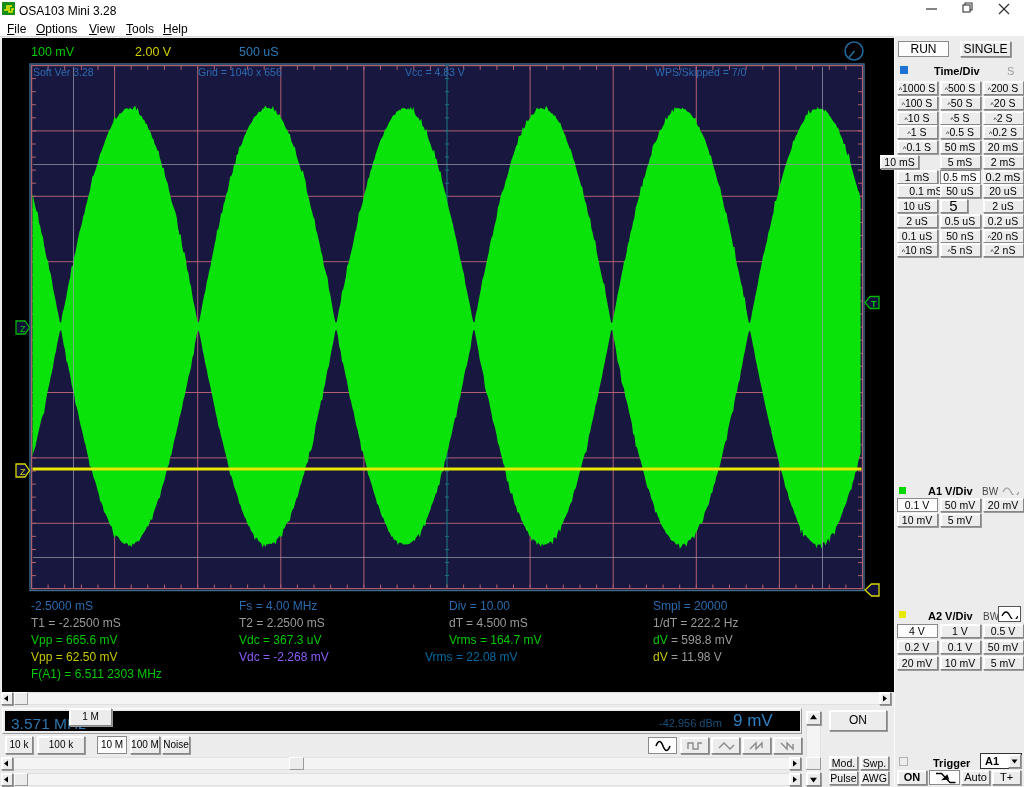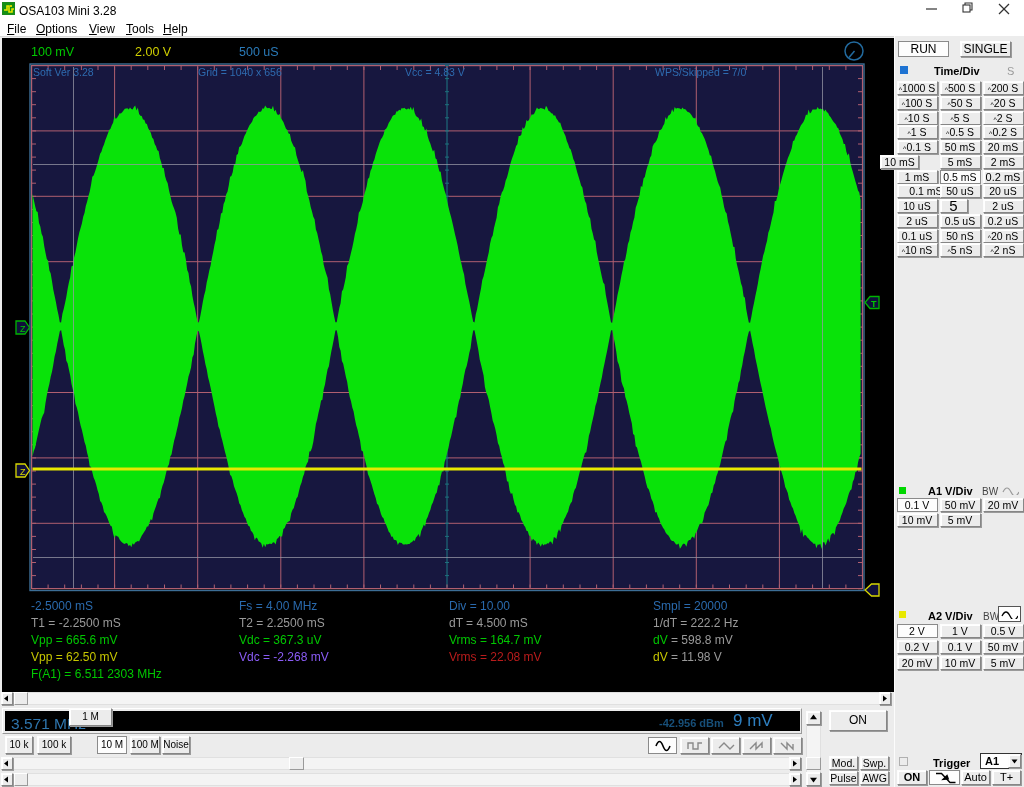--- a/index.html
+++ b/index.html
@@ -313,40 +313,40 @@
 <div class="mtxt" style="left:31px;top:616px;color:#9a9a9a">T1 = -2.2500 mS</div>
 <div class="mtxt" style="left:239px;top:616px;color:#9a9a9a">T2 = 2.2500 mS</div>
 <div class="mtxt" style="left:449px;top:616px;color:#9a9a9a">dT = 4.500 mS</div>
 <div class="mtxt" style="left:653px;top:616px;color:#9a9a9a">1/dT = 222.2 Hz</div>
 <div class="mtxt" style="left:31px;top:633px;color:#00c800">Vpp = 665.6 mV</div>
 <div class="mtxt" style="left:239px;top:633px;color:#00c800">Vdc = 367.3 uV</div>
 <div class="mtxt" style="left:449px;top:633px;color:#00c800">Vrms = 164.7 mV</div>
 <div class="mtxt" style="left:653px;top:633px;color:#00c800">dV<span style="color:#9a9a9a"> = 598.8 mV</span></div>
 <div class="mtxt" style="left:31px;top:650px;color:#c6c600">Vpp = 62.50 mV</div>
 <div class="mtxt" style="left:239px;top:650px;color:#8b5cf6">Vdc = -2.268 mV</div>
-<div class="mtxt" style="left:449px;top:650px;color:#b91c1c">Vrms = 22.08 mV</div>
+<div class="mtxt" style="left:425px;top:650px;color:#0369a1">Vrms = 22.08 mV</div>
 <div class="mtxt" style="left:653px;top:650px;color:#c6c600">dV<span style="color:#9a9a9a"> = 11.98 V</span></div>
 <div class="mtxt" style="left:31px;top:667px;color:#00c800">F(A1) = 6.511 2303 MHz</div>
 <div style="position:absolute;left:1px;top:692px;width:890px;height:13px;background:#f4f4f4;border:1px solid #e0e0e0"></div>
 <div class="btn" style="left:1px;top:692px;width:12px;height:13px"></div>
 <svg style="position:absolute;left:1px;top:692px" width="12" height="13" viewBox="0 0 12 12">
     <polygon points="7,3 3,6 7,9" fill="#000"></polygon>
   </svg>
 <div style="position:absolute;left:14px;top:692px;width:14px;height:13px;background:#ececec;border:1px solid #9a9a9a;border-top-color:#fff;border-left-color:#fff"></div>
 <div class="btn" style="left:879px;top:692px;width:12px;height:13px"></div>
 <svg style="position:absolute;left:879px;top:692px" width="12" height="13" viewBox="0 0 12 12">
     <polygon points="4,3 8,6 4,9" fill="#000"></polygon>
   </svg>
 <div style="position:absolute;left:2px;top:708px;width:800px;height:26px;background:#ececec;border:1px solid #fff;border-bottom-color:#9a9a9a;border-right-color:#9a9a9a"></div>
 <div style="position:absolute;left:5px;top:711px;width:795px;height:20px;background:#000"></div>
 <div style="position:absolute;left:11px;top:715px;font-size:15.5px;color:#2e75ad">3.571 MHz</div>
-<div style="position:absolute;left:659px;top:717px;font-size:11px;font-weight:bold;color:#174f79">-42.956 dBm</div>
+<div style="position:absolute;left:659px;top:717px;font-size:11px;font-weight:normal;color:#174f79">-42.956 dBm</div>
 <div style="position:absolute;left:733px;top:710.5px;font-size:17px;color:#2e7fc0">9 mV</div>
 <div class="btn" style="left:5px;top:736px;width:28px;height:18px;line-height:16px;font-size:10px">10 k</div>
-<div class="btn" style="left:37px;top:736px;width:34px;height:18px;line-height:16px;font-size:10px">100 k</div>
+<div class="btn" style="left:37px;top:736px;width:48px;height:18px;line-height:16px;font-size:10px">100 k</div>
 <div class="btn" style="left:69px;top:708px;width:43px;height:18px;line-height:16px;font-size:10px">1 M</div>
 <div class="btn sel" style="left:97px;top:736px;width:30px;height:18px;line-height:16px;font-size:10px">10 M</div>
 <div class="btn" style="left:130px;top:736px;width:30px;height:18px;line-height:16px;font-size:10px">100 M</div>
 <div class="btn" style="left:162px;top:736px;width:28px;height:18px;line-height:16px;font-size:10px">Noise</div>
 <div class="btn sel" style="left:648px;top:737px;width:29px;height:17px"></div>
 <svg style="position:absolute;left:653px;top:738px" width="20" height="15" viewBox="0 0 20 15">
     <path d="M3,8 q3.5,-9 7,0 q3.5,9 7,0" stroke="#000" fill="none" stroke-width="1.6"></path>
   </svg>
 <div class="btn" style="left:679.5px;top:737px;width:29px;height:17px"></div>
 <svg style="position:absolute;left:684.5px;top:738px" width="20" height="15" viewBox="0 0 20 15">
@@ -451,21 +451,21 @@
 <div class="btn" style="left:982.5px;top:498px;width:41px;height:14px;font-size:10.5px;line-height:12.5px">20 mV</div>
 <div class="btn" style="left:896.5px;top:513px;width:41px;height:14px;font-size:10.5px;line-height:12.5px">10 mV</div>
 <div class="btn" style="left:939.5px;top:513px;width:41px;height:14px;font-size:10.5px;line-height:12.5px">5 mV</div>
 <div style="position:absolute;left:899px;top:611px;width:7px;height:7px;background:#e8e800"></div>
 <div class="hdr" style="left:928px;top:610px">A2 V/Div</div>
 <div style="position:absolute;left:983px;top:611px;font-size:10px;color:#444">BW</div>
 <div style="position:absolute;left:998px;top:606px;width:23px;height:16px;background:#fff;border:1px solid #555"></div>
 <svg style="position:absolute;left:1001px;top:609px" width="17" height="10">
     <path d="M1,7 q4,-8 8,0 q4,8 8,0" stroke="#000" fill="none" stroke-width="1.3"></path>
   </svg>
-<div class="btn sel" style="left:896.5px;top:624px;width:41px;height:14px;font-size:10.5px;line-height:12.5px">2 V</div>
+<div class="btn sel" style="left:896.5px;top:624px;width:41px;height:14px;font-size:10.5px;line-height:12.5px">4 V</div>
 <div class="btn" style="left:939.5px;top:624px;width:41px;height:14px;font-size:10.5px;line-height:12.5px">1 V</div>
 <div class="btn" style="left:982.5px;top:624px;width:41px;height:14px;font-size:10.5px;line-height:12.5px">0.5 V</div>
 <div class="btn" style="left:896.5px;top:640px;width:41px;height:14px;font-size:10.5px;line-height:12.5px">0.2 V</div>
 <div class="btn" style="left:939.5px;top:640px;width:41px;height:14px;font-size:10.5px;line-height:12.5px">0.1 V</div>
 <div class="btn" style="left:982.5px;top:640px;width:41px;height:14px;font-size:10.5px;line-height:12.5px">50 mV</div>
 <div class="btn" style="left:896.5px;top:656px;width:41px;height:14px;font-size:10.5px;line-height:12.5px">20 mV</div>
 <div class="btn" style="left:939.5px;top:656px;width:41px;height:14px;font-size:10.5px;line-height:12.5px">10 mV</div>
 <div class="btn" style="left:982.5px;top:656px;width:41px;height:14px;font-size:10.5px;line-height:12.5px">5 mV</div>
 <div style="position:absolute;left:899px;top:757px;width:9px;height:9px;background:#ececec;border:1px solid #b0b0b0"></div>
 <div class="hdr" style="left:933px;top:757px">Trigger</div>

